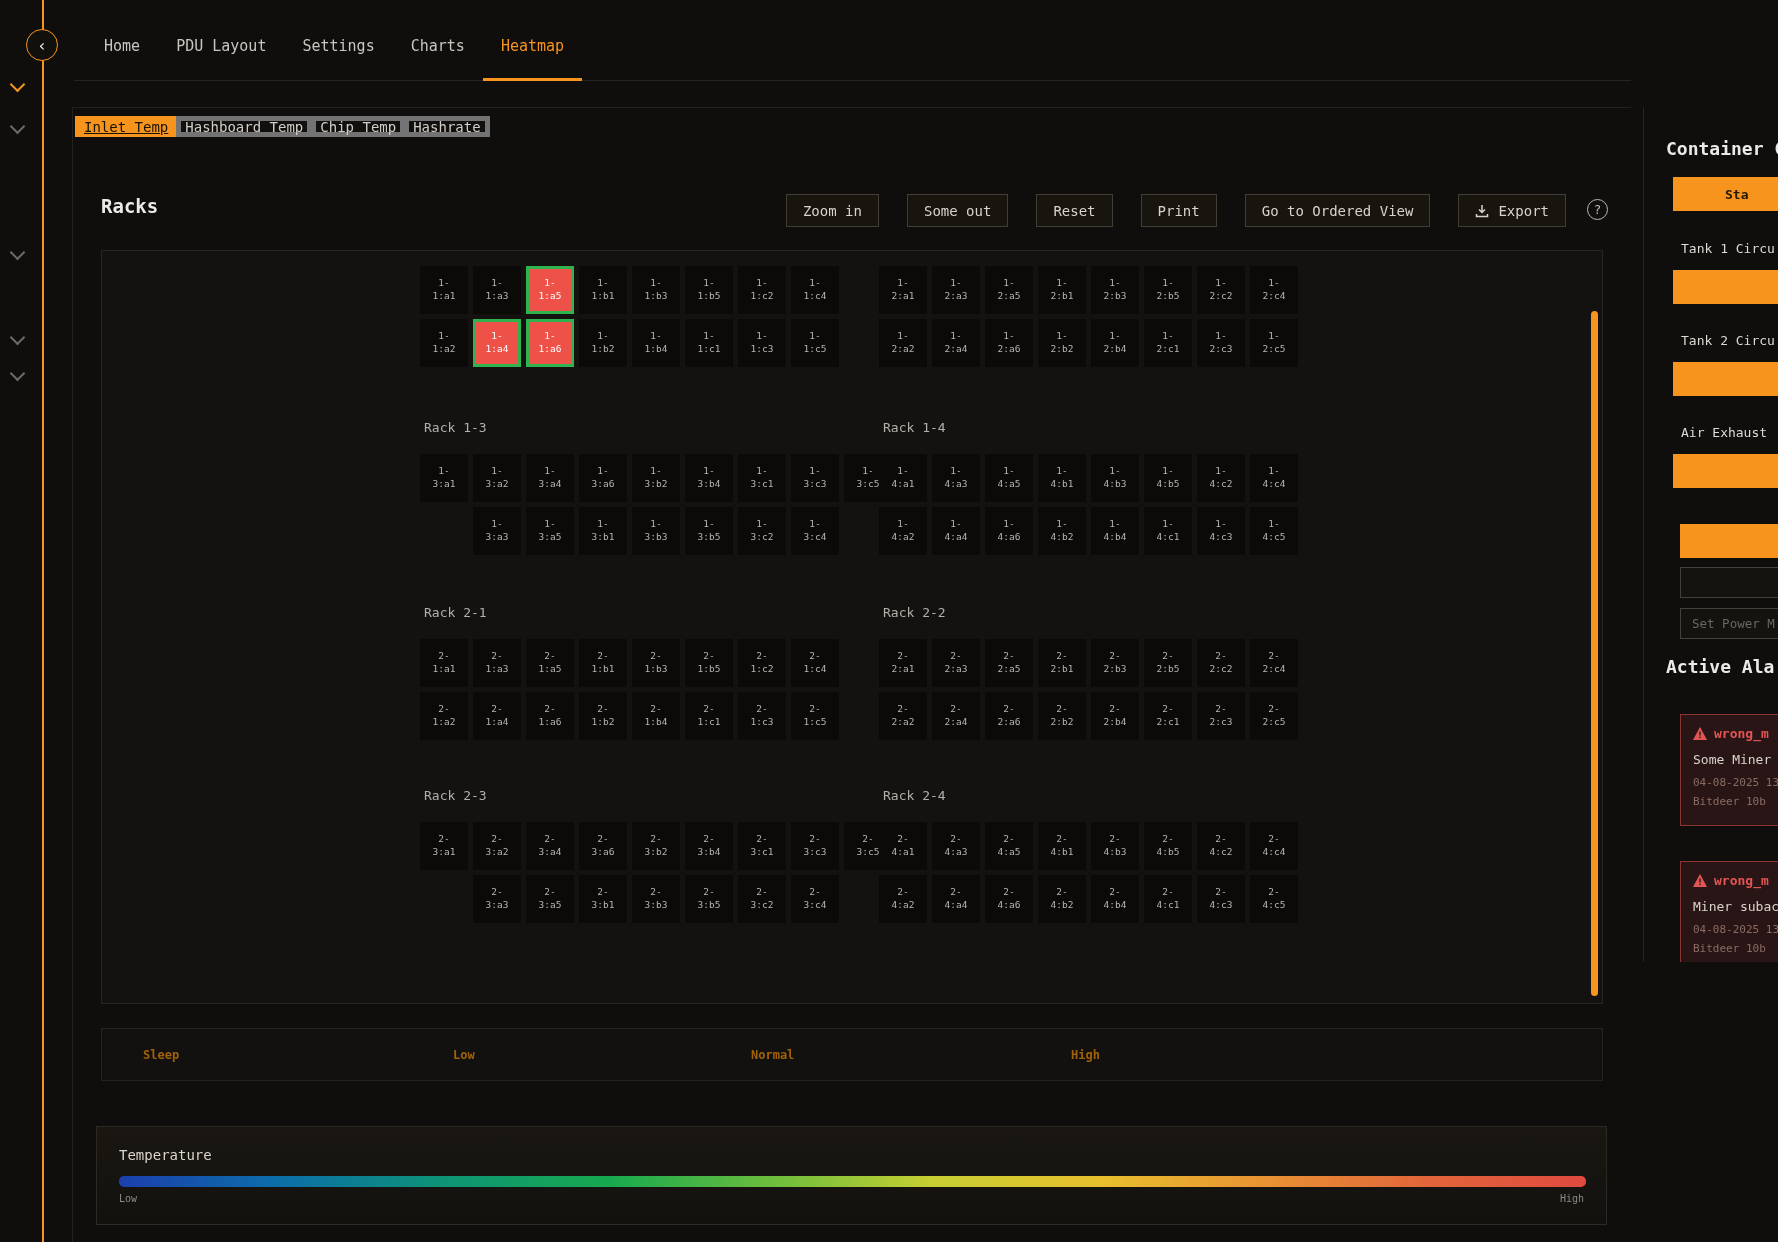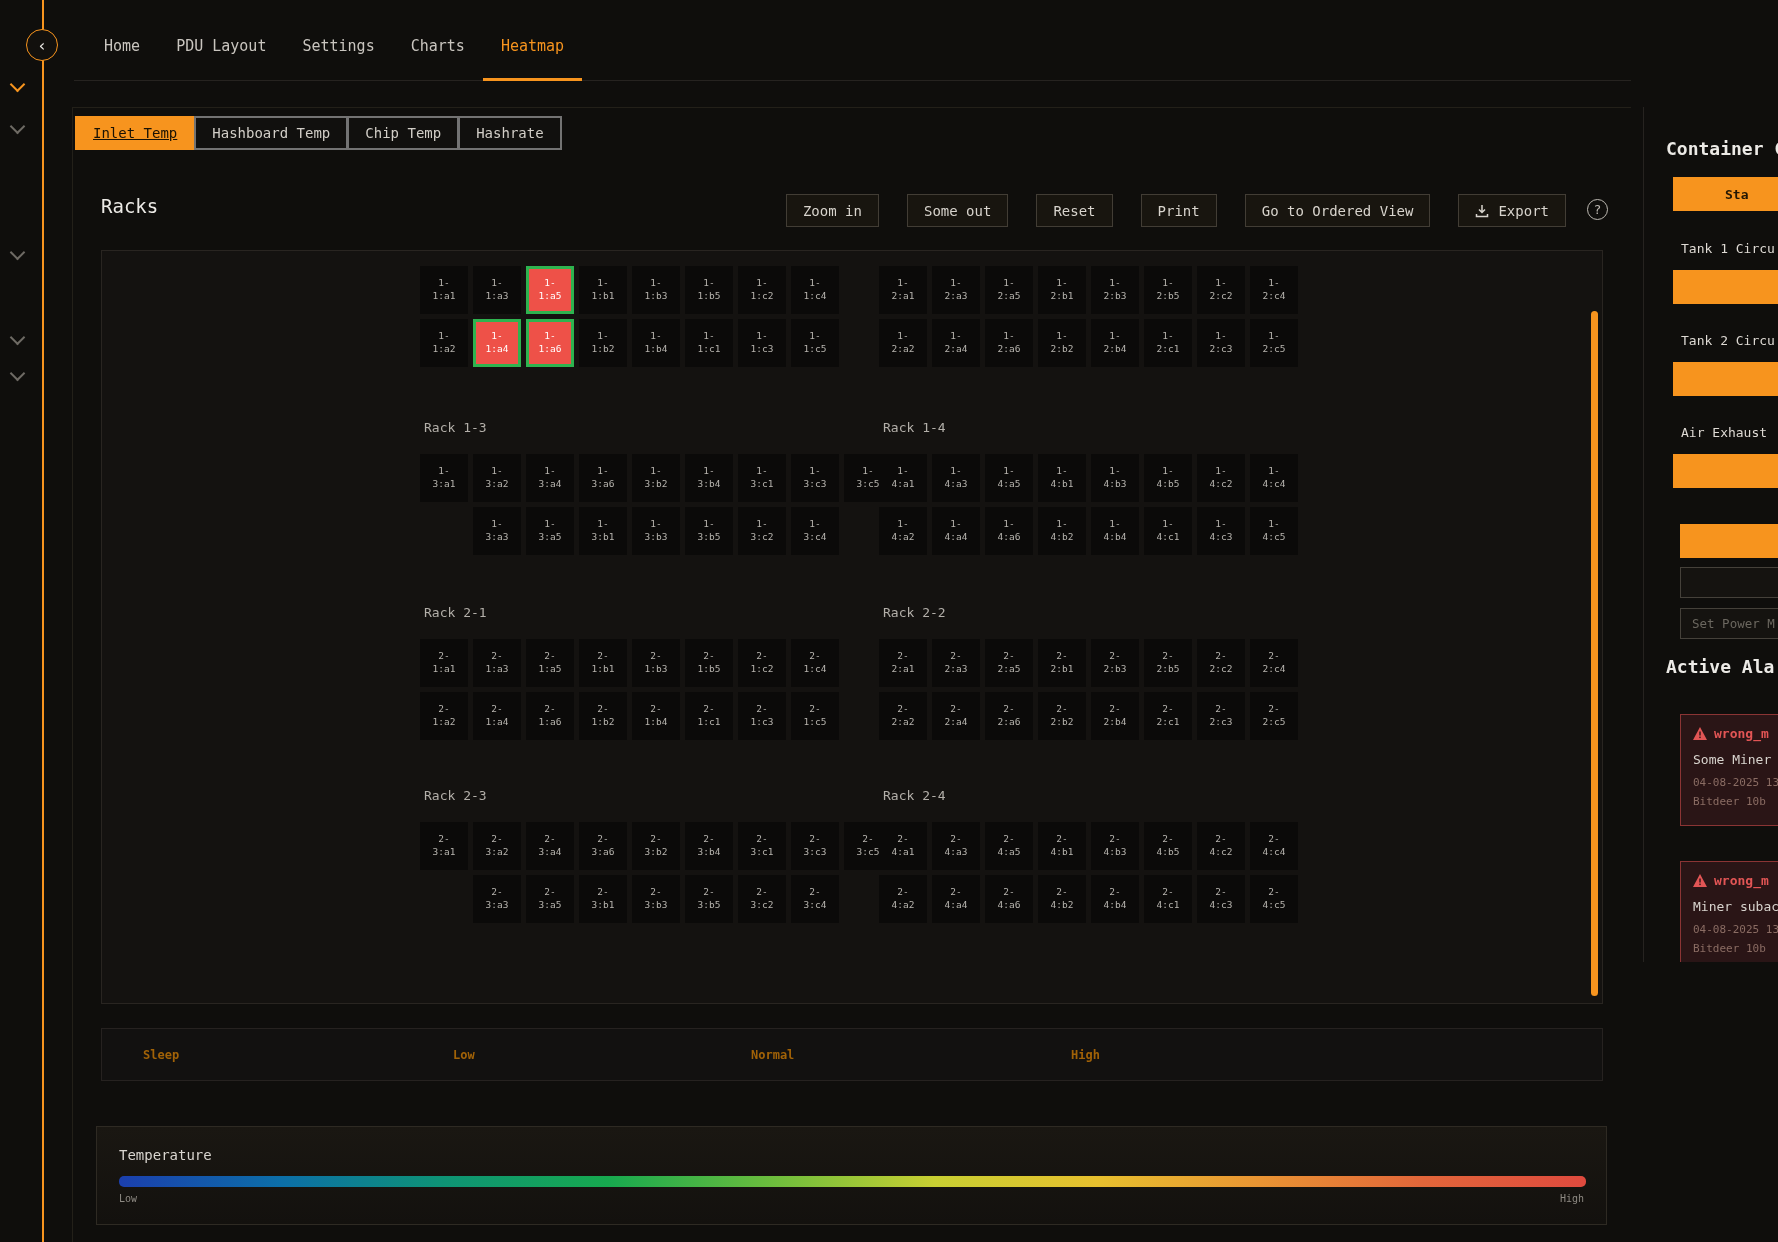--- a/index.html
+++ b/index.html
@@ -22,25 +22,25 @@
     display:flex;align-items:flex-end;padding-left:12px;}
   .nav-item{padding:0 18px 25px;font-size:15px;color:#c9c5bf;position:relative;cursor:pointer;white-space:nowrap;}
   .nav-item.active{color:var(--accent);}
   .nav-item.active::after{content:"";position:absolute;left:0;right:0;bottom:-1px;height:3px;background:var(--accent);}
 
   
   .main-panel{position:absolute;left:72px;top:107px;width:1559px;height:1135px;
     border-left:1px solid #232019;border-top:1px solid #232019;}
 
   .tabs{position:absolute;left:3px;top:8px;display:flex;}
-  .tab{height:34px;padding:0 16px;border:2px solid #737373;margin-left:-1px;display:flex;align-items:center;
+  .tab{height:21px;padding:0 4px;border:5px solid #737373;margin-left:-1px;display:flex;align-items:center;
     background:#11100e;color:#d2cec7;font-size:14px;cursor:pointer;white-space:nowrap;}
   .tab.active{background:var(--accent);border-color:var(--accent);color:#1a1204;text-decoration:underline;}
 
-  .racks-title{position:absolute;left:28px;top:87px;font-size:19px;font-weight:normal;color:#eceae6;}
+  .racks-title{position:absolute;left:28px;top:87px;font-size:19px;font-weight:bold;color:#eceae6;}
 
   .toolbar{position:absolute;top:86px;right:65px;display:flex;gap:28px;}
   .tb-btn{height:33px;padding:0 16px;background:#18150f;border:1px solid #423d35;color:#d8d4cd;
     font-size:14px;display:flex;align-items:center;gap:9px;cursor:pointer;white-space:nowrap;}
   .help{position:absolute;left:1514px;top:91px;width:21px;height:21px;border-radius:50%;
     border:1.5px solid #bdb9b2;color:#bdb9b2;font-size:13px;display:flex;align-items:center;
     justify-content:center;cursor:pointer;}
 
   
   .hm-box{position:absolute;left:28px;top:142px;width:1502px;height:754px;border:1px solid #292521;

